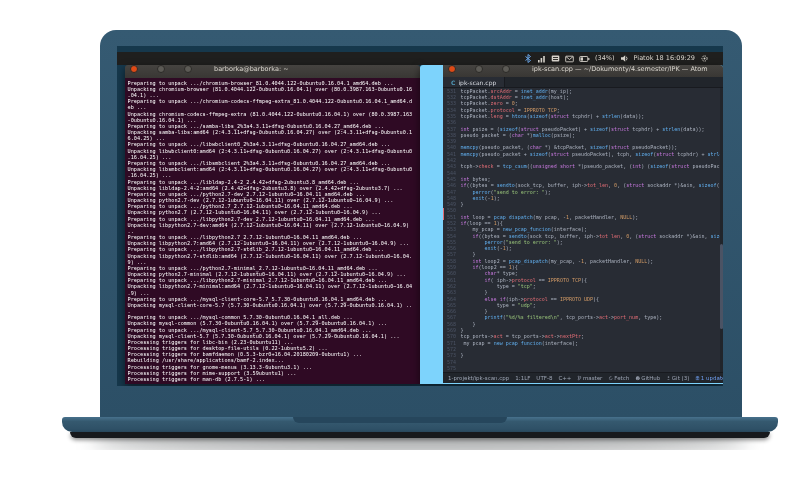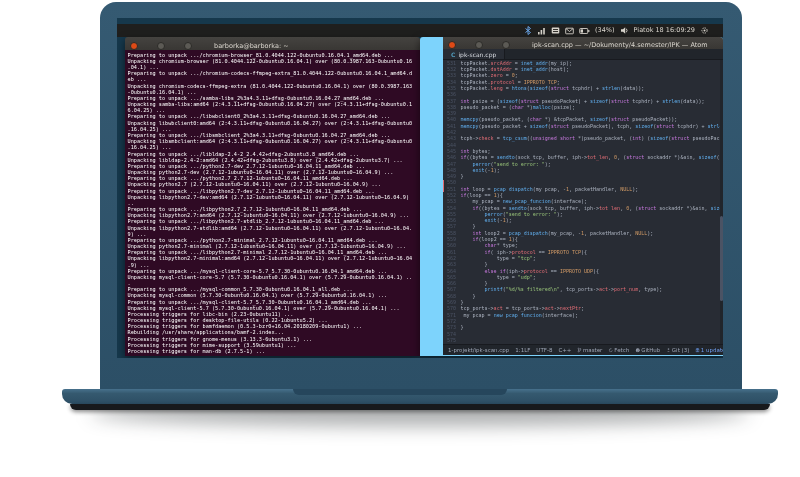--- a/index.html
+++ b/index.html
@@ -1,36 +1,36 @@
 <!DOCTYPE html>
 <html><head>
 <meta charset="utf-8">
 <style>
   html,body{margin:0;padding:0;background:#ffffff;}
-  .stage{position:relative;width:800px;height:477px;background:#ffffff;overflow:hidden;
-         font-family:"DejaVu Sans",sans-serif;}
+  .stage{position:relative;width:800px;height:422px;background:#ffffff;overflow:hidden;
+         font-family:"DejaVu Sans",sans-serif;margin-top:28px;}
   
   .floor-shadow{position:absolute;left:90px;top:400px;width:660px;height:26px;background:rgba(20,25,30,.35);
          border-radius:50%;filter:blur(9px);}
   .lid{position:absolute;left:100px;top:2px;width:642px;height:388px;background:linear-gradient(#355a72,#2c4f66);
        border-radius:16px 16px 0 0;}
   .screen{position:absolute;left:17px;top:16px;width:606px;height:340px;background:#16384c;overflow:hidden;}
   .base{position:absolute;left:62px;top:389px;width:716px;height:15px;
         background:linear-gradient(#47718c 0%,#35596f 30%,#2c4d63 100%);border-radius:3px 3px 10px 10px;}
   .notch{position:absolute;left:231px;top:0;width:214px;height:6px;background:#26465c;border-radius:0 0 8px 8px;}
   .base-bottom{position:absolute;left:70px;top:404px;width:700px;height:6px;background:#17191c;
         border-radius:0 0 12px 12px;box-shadow:0 2px 4px rgba(0,0,0,.45);}
   
   .panel{position:absolute;left:0;top:6px;width:100%;height:13px;background:rgba(32,30,28,.96);
          display:flex;align-items:center;justify-content:flex-end;padding-right:14px;box-sizing:border-box;gap:5px;}
   .panel .txt{color:#dcd8d0;font-size:6.5px;line-height:13px;white-space:nowrap;}
   .panel svg{display:block;}
   
   .window{position:absolute;box-shadow:0 3px 9px rgba(0,0,0,.55);border-radius:3px 3px 0 0;overflow:hidden;}
-  .titlebar{height:13px;background:linear-gradient(#454340,#393734);display:flex;align-items:flex-end;
+  .titlebar{height:13px;background:linear-gradient(#454340,#393734);display:flex;align-items:flex-start;
             padding:0 5px;gap:19px;}
   .wbtn{width:6px;height:6px;border-radius:50%;background:#5c5a55;border:0.5px solid #2c2b28;flex:0 0 auto;}
   .wbtn.close{background:#df4a16;}
   .wtitle{color:#dbd7cf;font-size:6.5px;white-space:nowrap;overflow:hidden;margin-left:3px;}
   .scale-half{transform:scale(0.5);transform-origin:0 0;width:200%;}
   
   .terminal{left:8px;top:19px;width:295px;height:319px;}
   .term-body{height:306px;background:#2f0a24;overflow:hidden;}
   .term-body pre{margin:0;padding:3px 0 0 5px;font-family:"DejaVu Sans Mono",monospace;
                  font-size:10.4px;line-height:12.35px;color:#ffffff;white-space:pre;}

